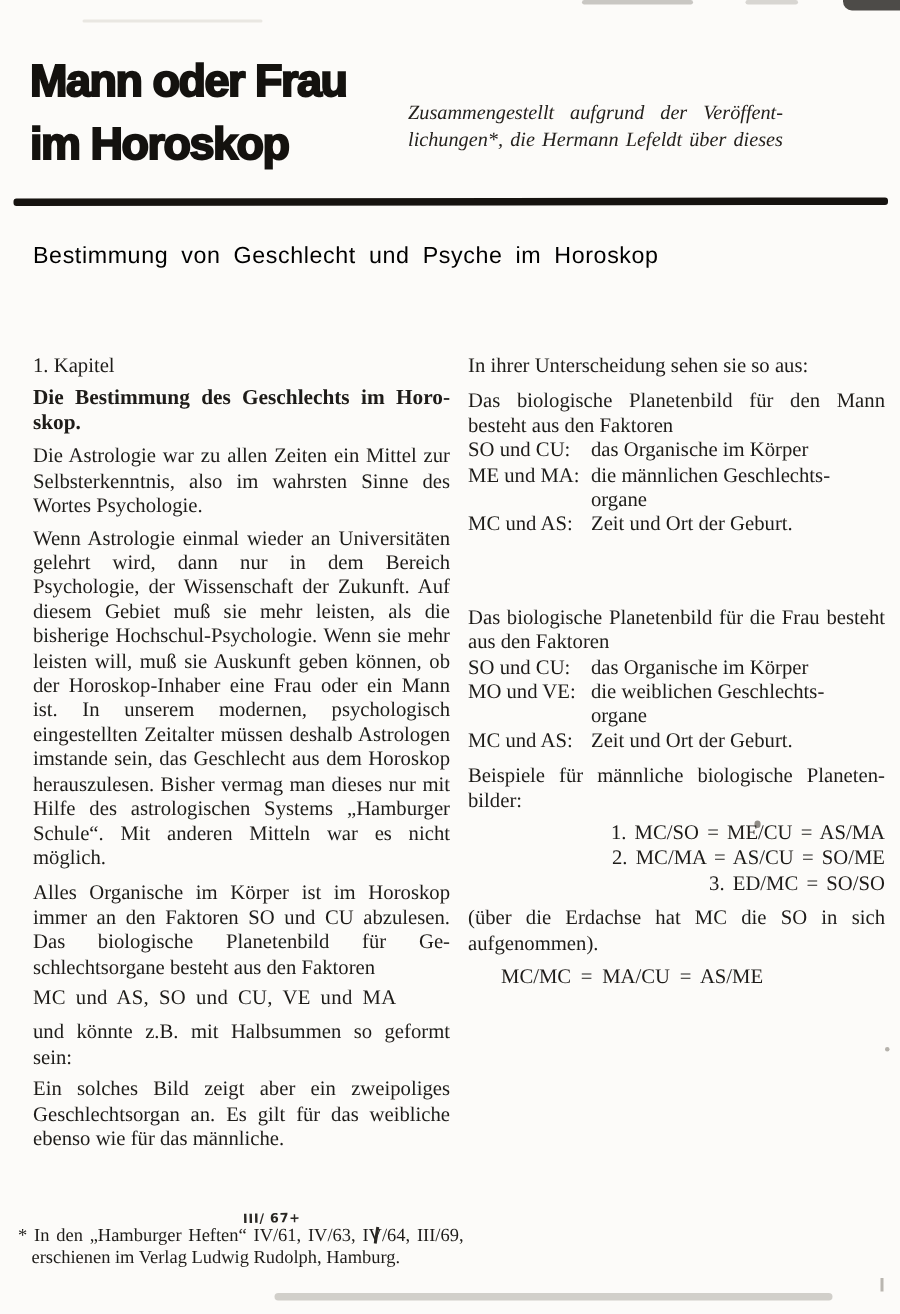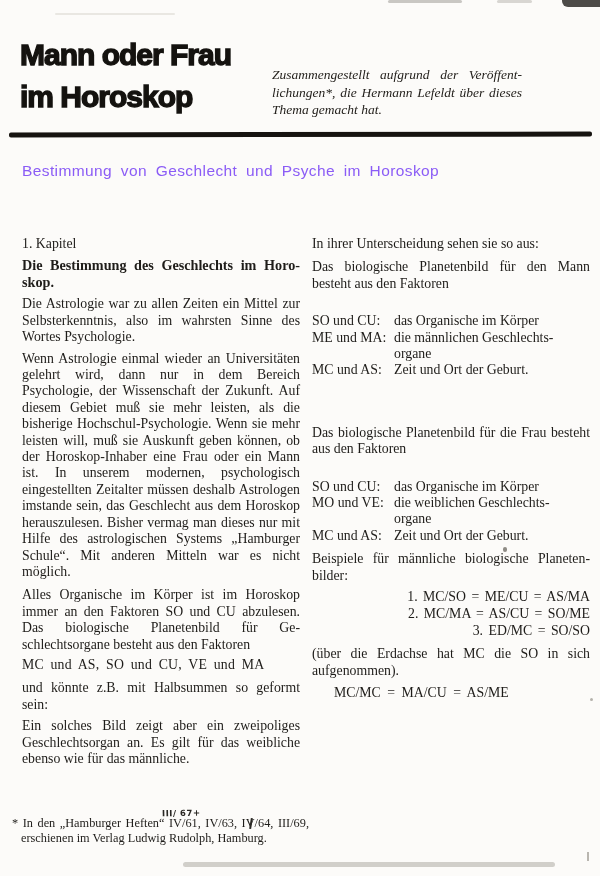--- a/index.html
+++ b/index.html
@@ -22,34 +22,34 @@
   }
   .sub-line{display:block;}
   .j{text-align:justify;text-align-last:justify;}
   .rule{
     position:absolute;left:9px;top:132px;width:583px;height:5px;
     background:#161310;border-radius:2px;transform:rotate(-0.08deg);
   }
   .section-heading{
     position:absolute;left:22px;top:162px;margin:0;
     font-family:"Liberation Sans",sans-serif;font-weight:400;
-    font-size:15.5px;letter-spacing:.4px;word-spacing:4px;color:#8b5cf6;
+    font-size:15.5px;letter-spacing:.4px;word-spacing:4px;color:#000000;
   }
   
   .col{position:absolute;top:236px;width:278px;font-size:13.8px;line-height:16.4px;text-align:justify;}
   .col-left{left:22px;}
   .col-right{left:312px;}
   .col p{margin:5px 0 0;}
   .kapitel{margin:0 !important;text-align:left;}
   .para-heading{margin:8px 0 0;font-weight:bold;font-size:14.2px;line-height:17px;}
   .para-heading .line{display:block;}
   .formula{margin:4px 0 0 !important;text-align:left;word-spacing:3px;letter-spacing:.2px;}
   .mt7{margin-top:7px !important;}
   
-  .deflist{margin:21px 0 0;text-align:left;}
+  .deflist{margin:0 0 0;text-align:left;}
   .def-row{display:grid;grid-template-columns:82px 1fr;}
   .gap-lg{margin-top:46px !important;}
   .gap-xl{margin-top:50px !important;}
   .examples{margin:4px 0 0;text-align:right;line-height:17px;word-spacing:2px;}
   .examples .line{display:block;}
   .final-formula{margin:6px 0 0 !important;padding-left:22px;text-align:left;word-spacing:3px;}
   
   .footnote{
     position:absolute;left:12px;top:816px;width:288px;
     font-size:12.3px;line-height:14.8px;text-align:justify;
@@ -89,21 +89,20 @@
   <div class="artifact a-speck2"></div>
   <div class="artifact a-speck3"></div>
 
   <h1 class="title">
     <span class="line">Mann oder Frau</span>
     <span class="line">im Horoskop</span>
   </h1>
   <div class="subtitle">
     <span class="sub-line j">Zusammengestellt aufgrund der Veröffent-</span>
     <span class="sub-line j">lichungen*, die Hermann Lefeldt über dieses</span>
-    <span class="sub-line">Thema gemacht hat.</span>
   </div>
 
   <div class="rule"></div>
 
   <h2 class="section-heading">Bestimmung von Geschlecht und Psyche im Horoskop</h2>
 
   <section class="col col-left">
     <p class="kapitel">1. Kapitel</p>
     <p class="para-heading">
       <span class="line j">Die Bestimmung des Geschlechts im Horo-</span>

